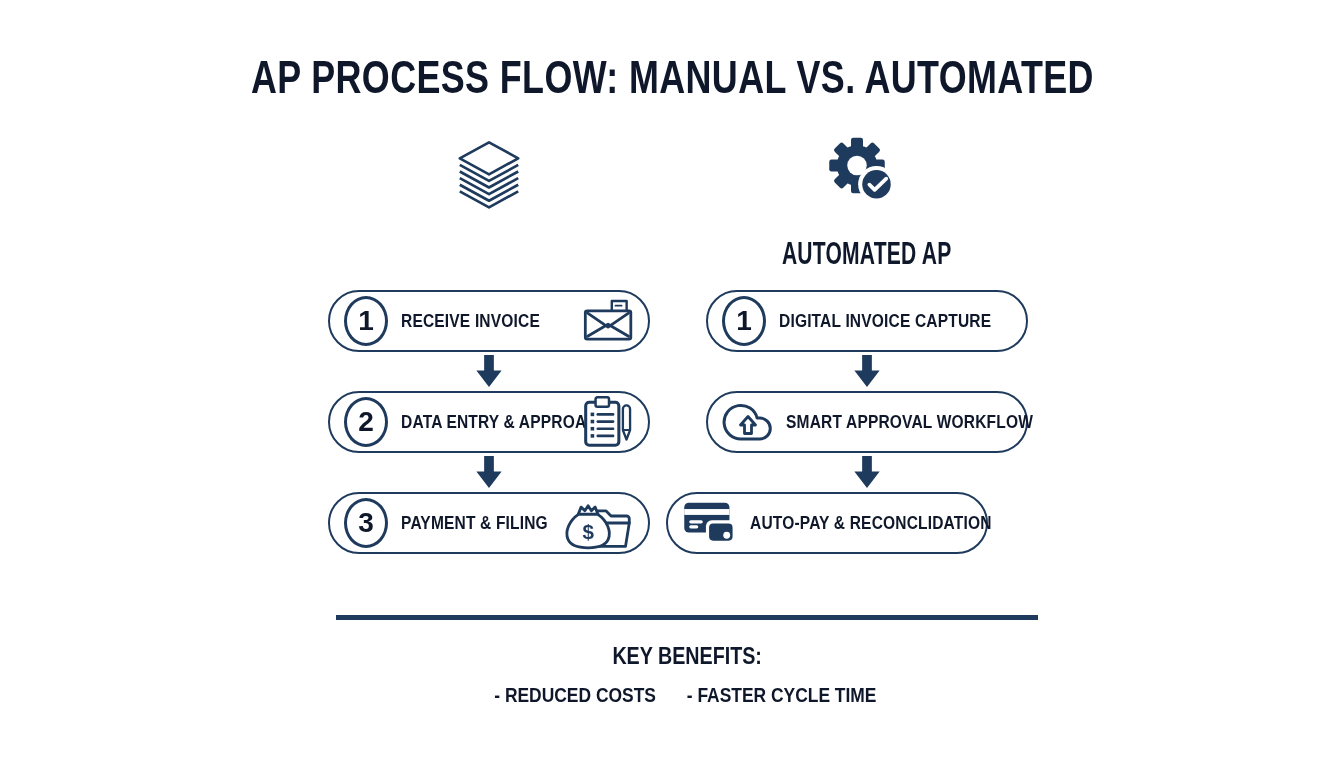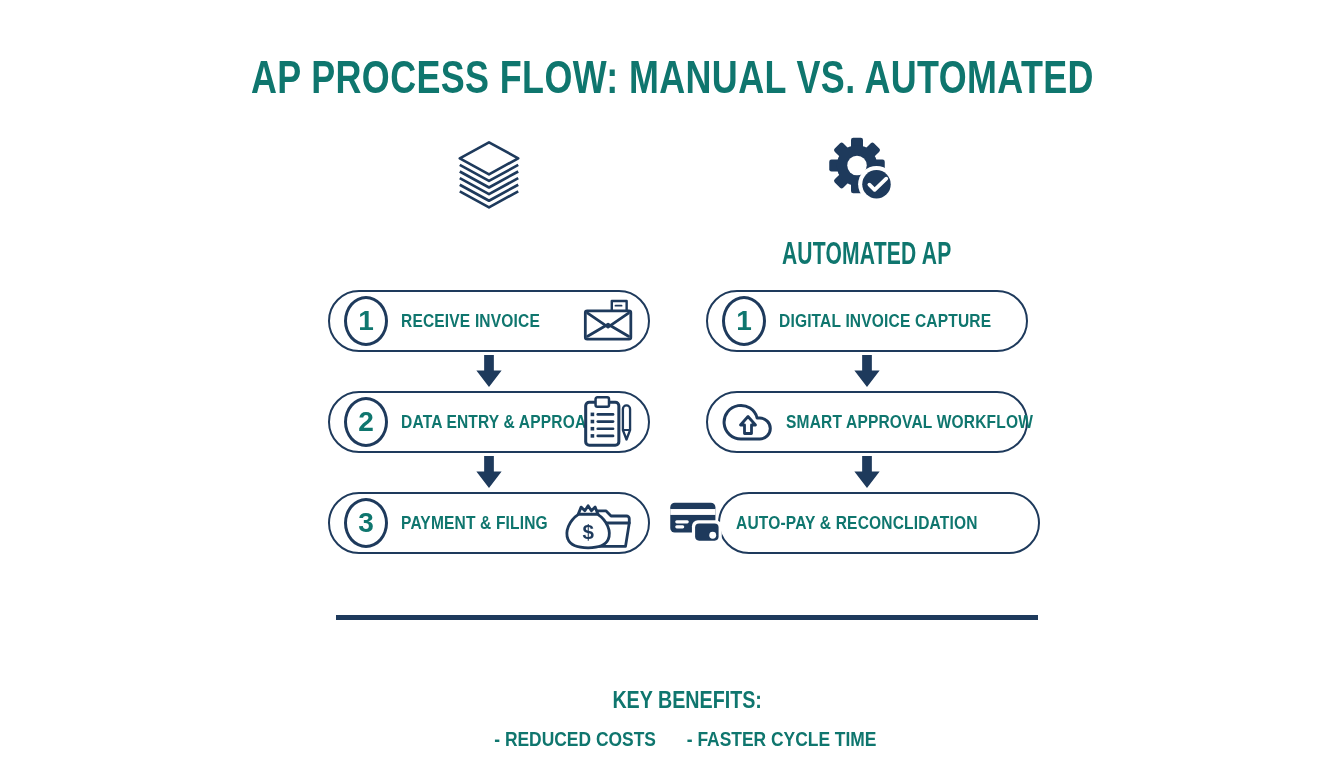--- a/index.html
+++ b/index.html
@@ -1,20 +1,20 @@
 <!DOCTYPE html>
 <html><head>
 <meta charset="utf-8">
 <style>
   html,body{margin:0;padding:0;background:#ffffff;}
   .canvas{
     position:relative;width:1344px;height:768px;overflow:hidden;
     background:#ffffff;
     font-family:"Liberation Sans","DejaVu Sans",sans-serif;
-    color:#0f766e;
+    color:#0f172a;
   }
   .abs{position:absolute;}
   .cond{display:inline-block;white-space:nowrap;transform-origin:center center;}
   .t-title{font-size:46px;font-weight:bold;letter-spacing:.5px;transform:scaleX(.78);}
   .title-wrap{top:50px;left:0;width:1344px;text-align:center;}
   .t-header{font-size:31px;font-weight:bold;letter-spacing:.3px;transform:scaleX(.68);}
   .col-header{text-align:center;width:322px;}
   .pill{
     width:322px;height:62px;border:2.5px solid #1e3a5c;border-radius:32px;
     display:flex;align-items:center;padding:0 14px;box-sizing:border-box;
@@ -29,21 +29,21 @@
     display:inline-block;white-space:nowrap;transform:scaleX(.84);transform-origin:left center;
     font-size:18.5px;font-weight:bold;letter-spacing:.2px;
   }
   .pill-icon-right{position:absolute;right:13px;top:50%;transform:translateY(-50%);line-height:0;}
   .pill-icon-left{flex:0 0 auto;margin-right:12px;line-height:0;}
   .arrow{line-height:0;}
   .divider{background:#1e3a5c;height:5px;}
   .kb-head{font-size:24px;font-weight:bold;transform:scaleX(.82);}
   .kb-item{font-size:20.5px;font-weight:bold;transform:scaleX(.85);}
   .kb-row{display:flex;justify-content:center;}
-  .center-band{left:336px;width:702px;text-align:center;margin-top:44px;}
+  .center-band{left:336px;width:702px;text-align:center;}
   svg{display:block;}
 </style>
 </head>
 <body>
 
 <div class="canvas">
 
   <div class="abs title-wrap">
     <span class="cond t-title">AP PROCESS FLOW: MANUAL VS. AUTOMATED</span>
   </div>
@@ -171,21 +171,21 @@
     </span>
     <span class="plabel">SMART APPROVAL WORKFLOW</span>
   </div>
 
   <div class="abs arrow" style="left:853px;top:456px;">
     <svg width="28" height="33" viewBox="0 0 28 34">
         <polygon points="9,0 19,0 19,16 27,16 14,33 1,16 9,16" fill="#1e3a5c"></polygon>
       </svg>
   </div>
 
-  <div class="abs pill" style="left:718px;top:492px;justify-content:flex-end;">
+  <div class="abs pill" style="left:666px;top:492px;">
     <span class="pill-icon-left">
       <svg width="56" height="49" viewBox="0 0 62 54">
         <rect x="2.5" y="4" width="50" height="33" rx="5" fill="#1e3a5c"></rect>
         <rect x="2.5" y="11" width="50" height="6.5" fill="#ffffff"></rect>
         <rect x="8" y="23.5" width="15" height="3.4" rx="1.7" fill="#ffffff"></rect>
         <rect x="8" y="29" width="10" height="3.4" rx="1.7" fill="#ffffff"></rect>
         <rect x="26.5" y="23.5" width="33" height="26" rx="6.5" fill="#ffffff"></rect>
         <rect x="30" y="27" width="26" height="19" rx="4.5" fill="#1e3a5c"></rect>
         <circle cx="49.5" cy="40" r="3.8" fill="#ffffff"></circle>
       </svg>

